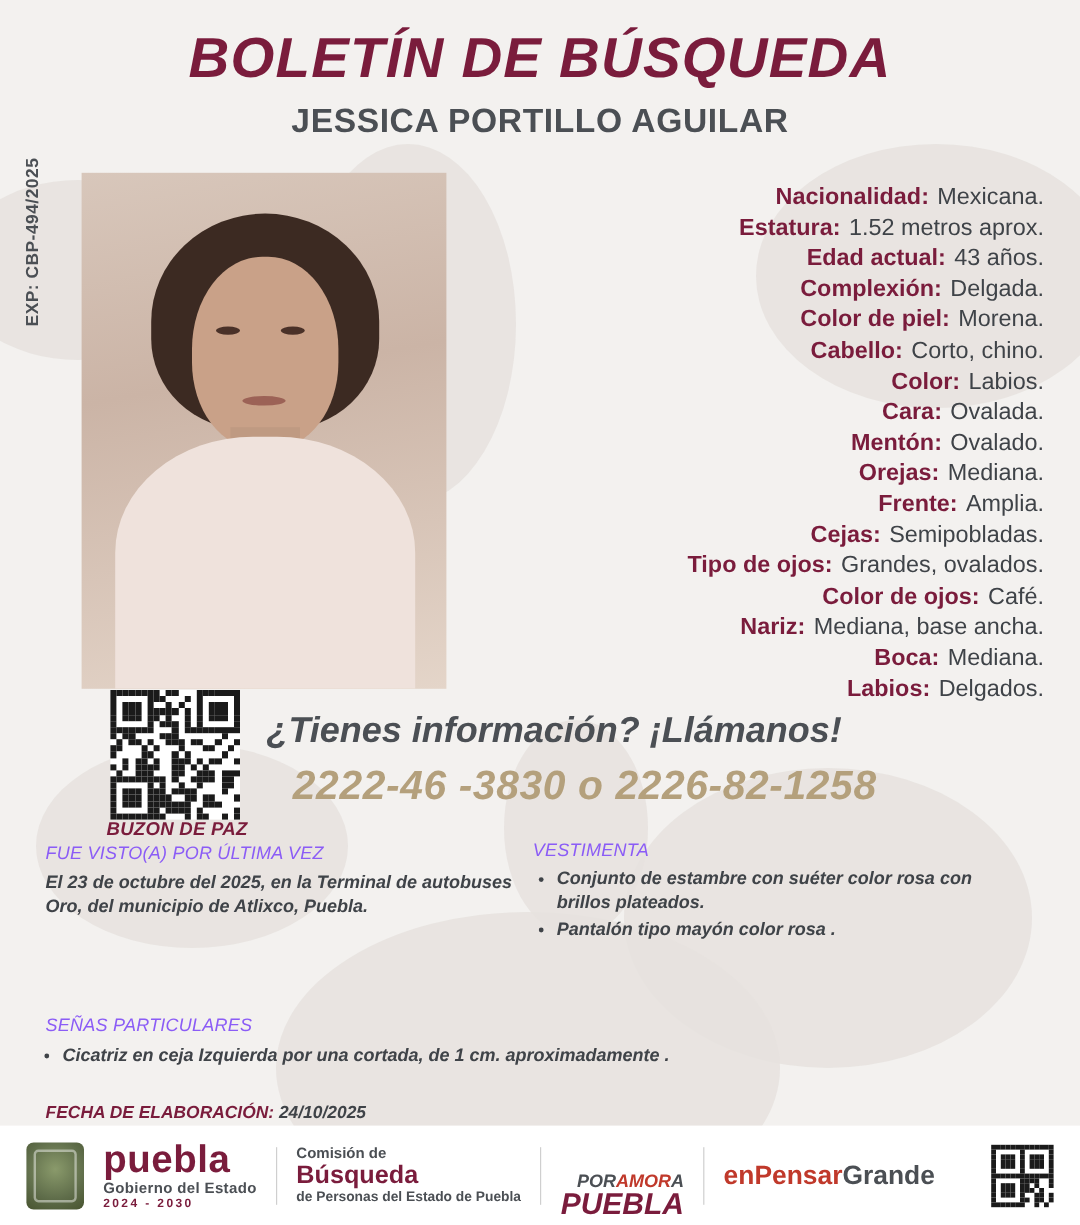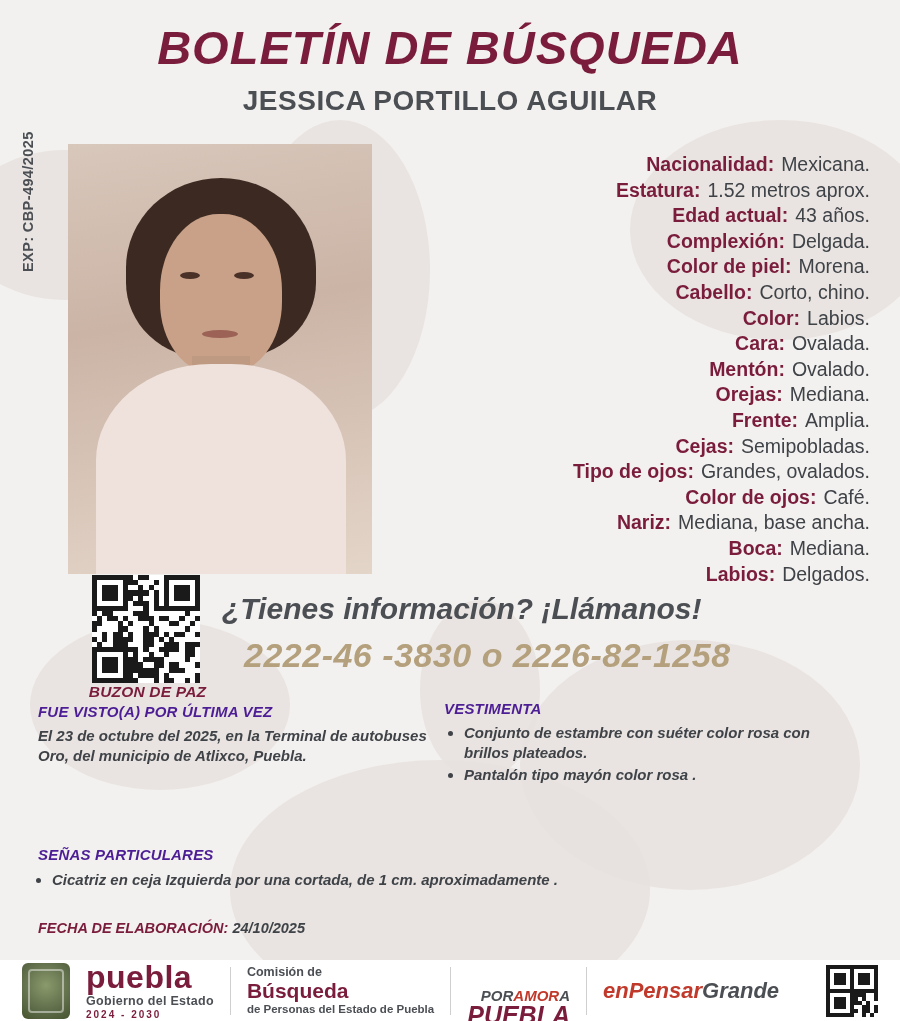--- a/index.html
+++ b/index.html
@@ -167,23 +167,23 @@
     font-size: 34px;
     font-weight: 800;
     font-style: italic;
     color: #b4a07c;
     white-space: nowrap;
     letter-spacing: .5px;
   }
 
   .sec-heading {
     font-size: 15px;
-    font-weight: 700;
+    font-weight: 400;
     font-style: italic;
-    color: #4c1d95;
+    color: #8b5cf6;
     letter-spacing: .2px;
   }
   .sec-body {
     font-size: 15px;
     font-style: italic;
     font-weight: 700;
     color: #3f4348;
     line-height: 20px;
   }
 
@@ -215,21 +215,21 @@
     font-size: 14.5px;
     font-weight: 800;
     font-style: italic;
     color: #7a1c3c;
   }
   .fecha .val { color: #3f4348; font-weight: 700; }
 
   .footer {
     position: absolute;
     left: 0; bottom: 0;
-    width: 900px; height: 61px;
+    width: 900px; height: 83px;
     background: #ffffff;
     display: flex;
     align-items: center;
     padding: 4px 22px;
     gap: 16px;
   }
   .seal {
     width: 48px; height: 56px;
     border-radius: 6px;
     background: radial-gradient(circle at 50% 40%, #8a9a6b 0%, #5f6d4a 60%, #47532f 100%);
@@ -255,21 +255,21 @@
   .divider { width: 1px; height: 48px; background: #cfcfcf; flex: 0 0 auto; }
   .comision { line-height: 1.15; flex: 0 0 auto; }
   .comision .c1 { font-size: 12.5px; color: #4b4f54; font-weight: 700; }
   .comision .c2 { font-size: 21px; color: #7a1c3c; font-weight: 800; }
   .comision .c3 { font-size: 11.5px; color: #4b4f54; font-weight: 700; }
   .poramor { text-align: right; line-height: 1; flex: 0 0 auto; margin-top: 35px; }
   .poramor .l1 { font-size: 15px; font-weight: 800; font-style: italic; color: #4b4f54; }
   .poramor .l1 .amor { color: #c0392b; }
   .poramor .l2 { font-size: 25px; font-weight: 800; font-style: italic; color: #7a1c3c; }
   .pensar { line-height: 1; flex: 0 0 auto; }
-  .pensar .l1 { font-size: 22px; font-weight: 800; font-style: italic; color: #c0392b; }
+  .pensar .l1 { font-size: 22px; font-weight: 800; color: #c0392b; }
   .pensar .l1 .en { color: #c0392b; }
   .pensar .l1 .grande { color: #4b4f54; }
   .footer-qr {
     margin-left: auto;
     width: 52px; height: 52px;
     display: grid;
     grid-template-columns: repeat(13, 1fr);
     grid-template-rows: repeat(13, 1fr);
     background: #fff;
   }

